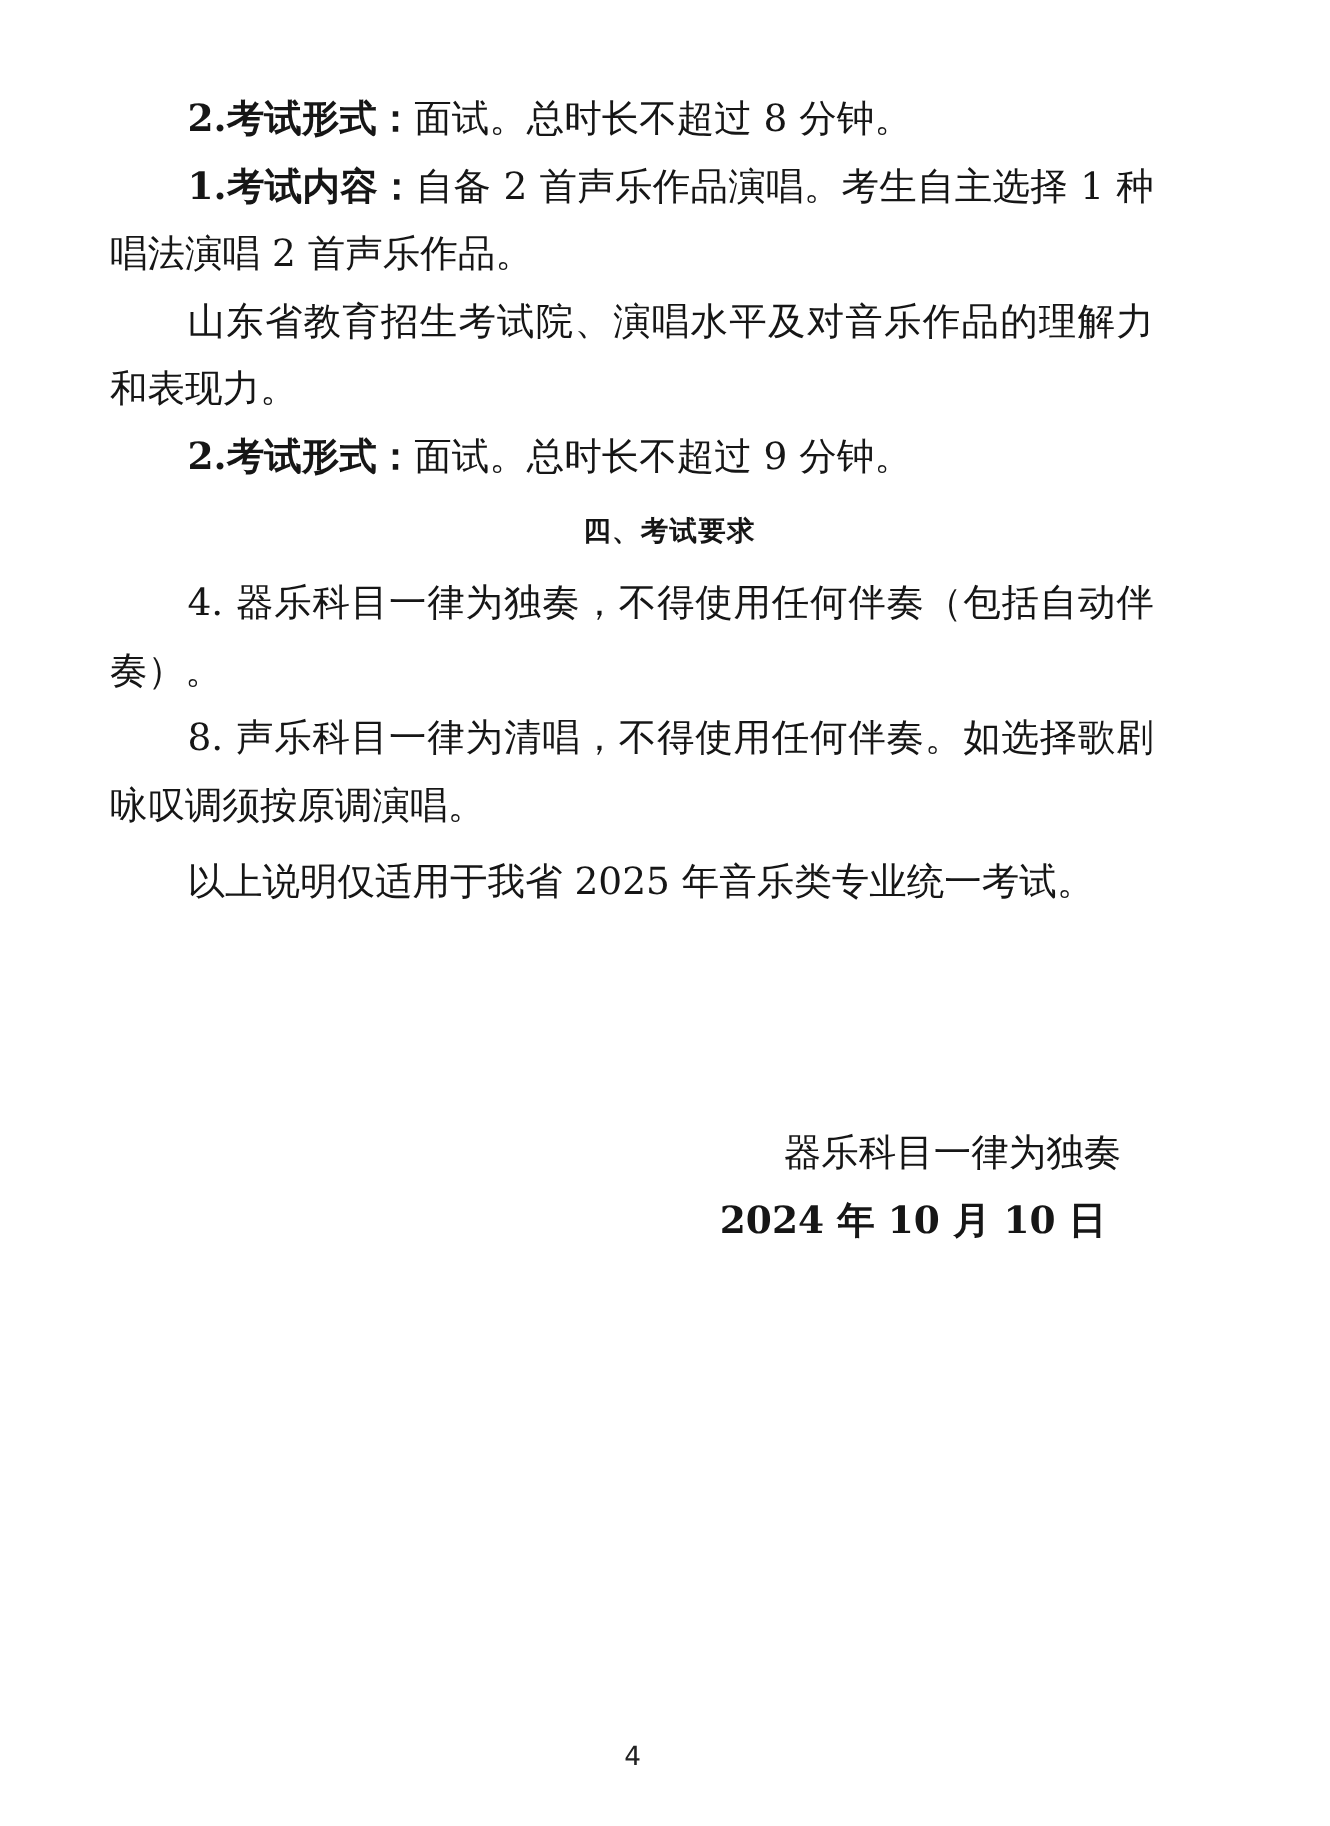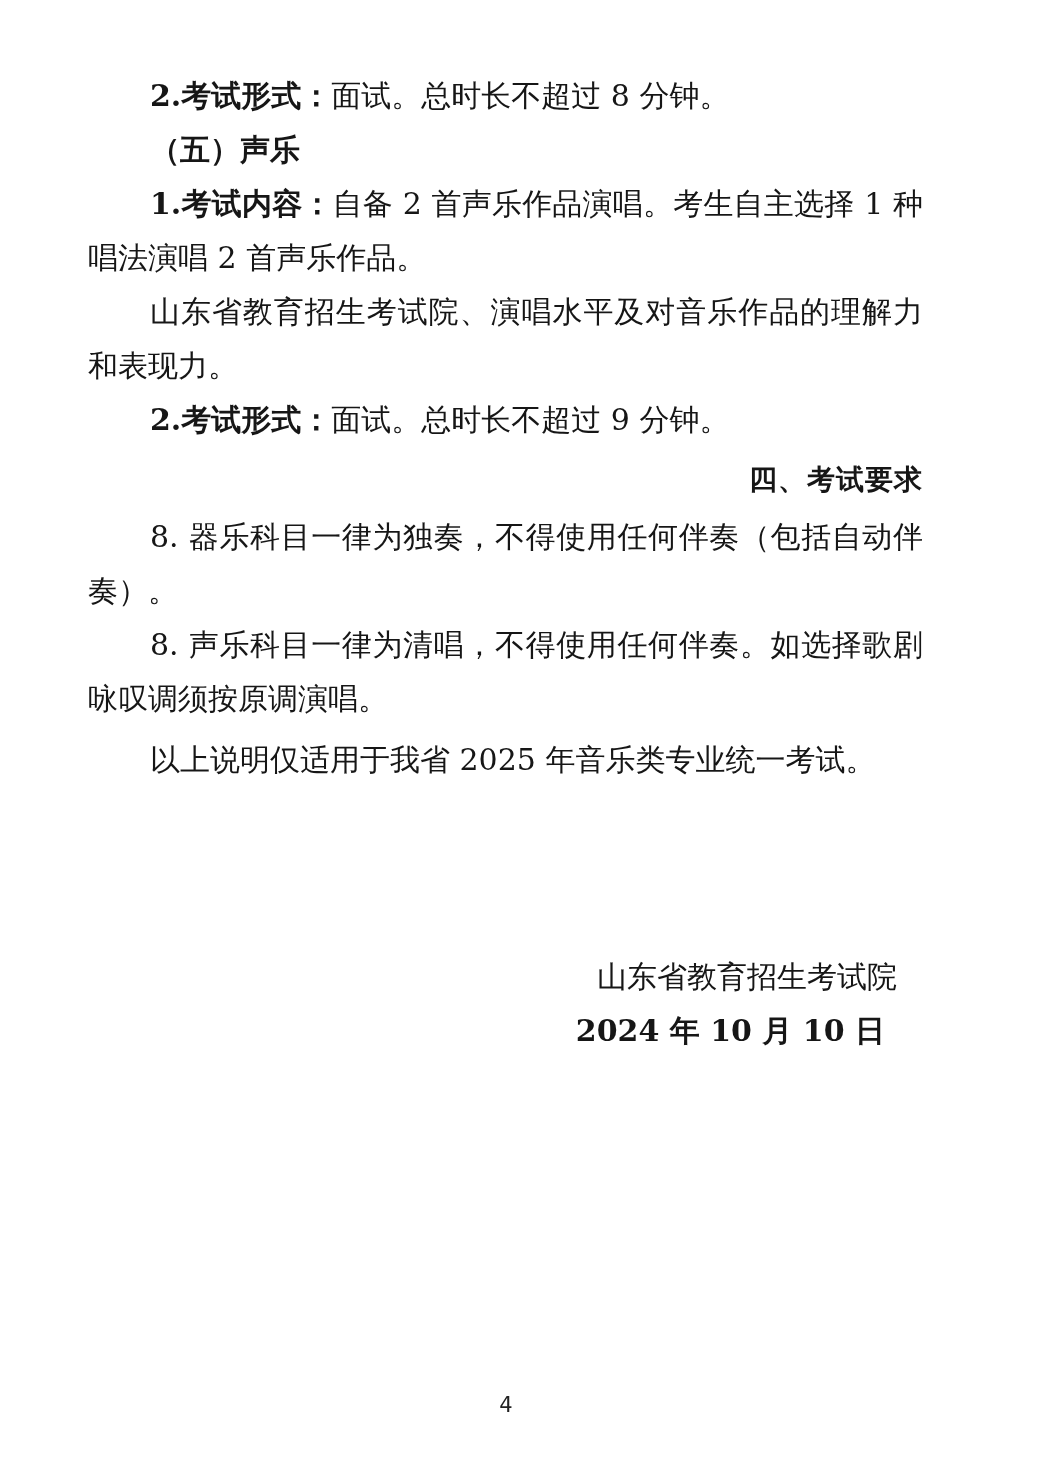--- a/index.html
+++ b/index.html
@@ -20,26 +20,26 @@
   }
   .para {
     margin: 0;
     text-indent: 62px;
   }
   .lbl { font-weight: 700; }
   .bold { font-weight: 700; }
   .section-heading {
     margin: 6px 0 3px 0;
     text-indent: 60px;
-    font-size: 28px;
+    font-size: 22px;
     line-height: 54px;
     font-weight: 700;
     font-family: "DejaVu Sans", sans-serif;
     letter-spacing: 1px;
-    text-align: right;
+    text-align: center;
   }
   .closing { margin-top: 7px; }
   .signature {
     margin-top: 163px;
     text-align: right;
     text-indent: 0;
   }
   .sig-org  { margin: 0; padding-right: 26px; }
   .sig-date { margin: 0; padding-right: 38px; font-weight: bold; }
   .page-number {
@@ -55,37 +55,36 @@
   }
 </style>
 </head>
 <body>
 
 <div class="page">
   <div class="content">
 
     <p class="para"><span class="lbl">2.考试形式：</span><span>面试。总时长不超过 8 分钟。</span></p>
 
-    <p class="para bold">（五）声乐</p>
 
     <p class="para"><span class="lbl">1.考试内容：</span><span>自备 2 首声乐作品演唱。考生自主选择 1 种唱法演唱 2 首声乐作品。</span></p>
 
     <p class="para">山东省教育招生考试院、演唱水平及对音乐作品的理解力和表现力。</p>
 
     <p class="para"><span class="lbl">2.考试形式：</span><span>面试。总时长不超过 9 分钟。</span></p>
 
     <h2 class="section-heading">四、考试要求</h2>
 
-    <p class="para">8. 器乐科目一律为独奏，不得使用任何伴奏（包括自动伴奏）。</p>
+    <p class="para">4. 器乐科目一律为独奏，不得使用任何伴奏（包括自动伴奏）。</p>
 
     <p class="para">8. 声乐科目一律为清唱，不得使用任何伴奏。如选择歌剧咏叹调须按原调演唱。</p>
 
     <p class="para closing">以上说明仅适用于我省 2025 年音乐类专业统一考试。</p>
 
     <div class="signature">
-      <p class="sig-org">山东省教育招生考试院</p>
+      <p class="sig-org">器乐科目一律为独奏</p>
       <p class="sig-date">2024 年 10 月 10 日</p>
     </div>
 
   </div>
 
   <div class="page-number">4</div>
 </div>
 
 </body></html>

